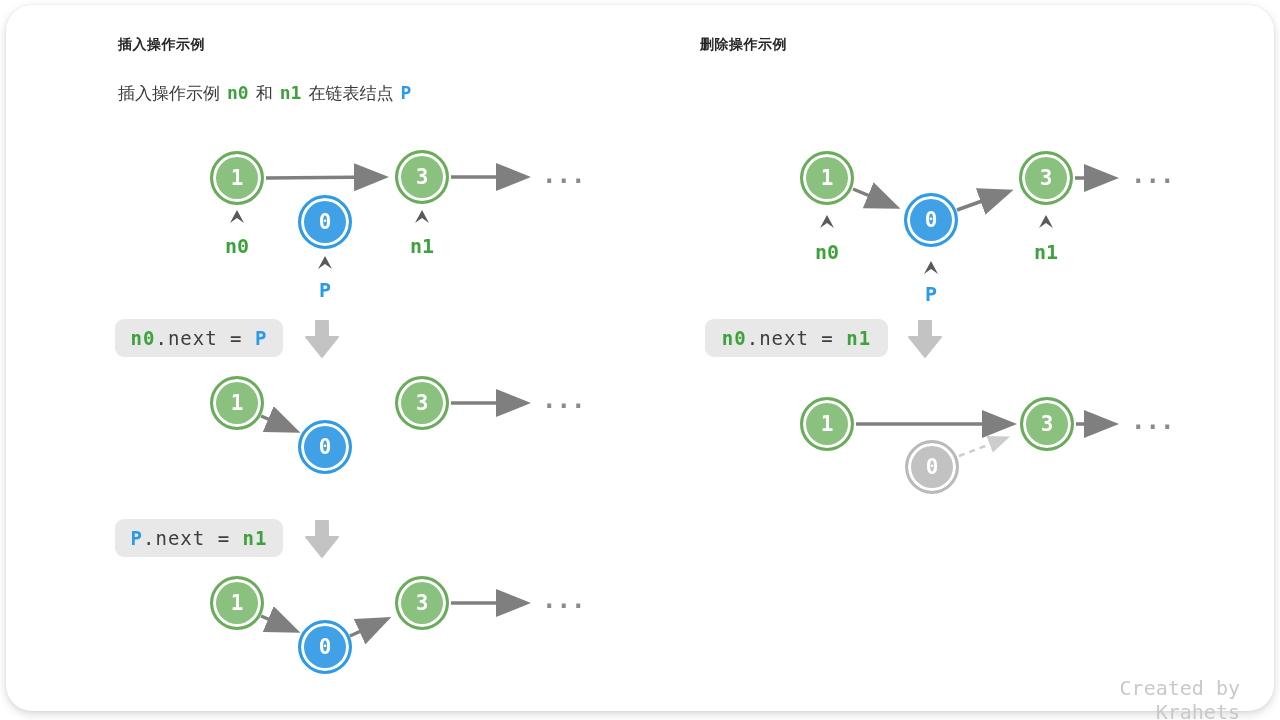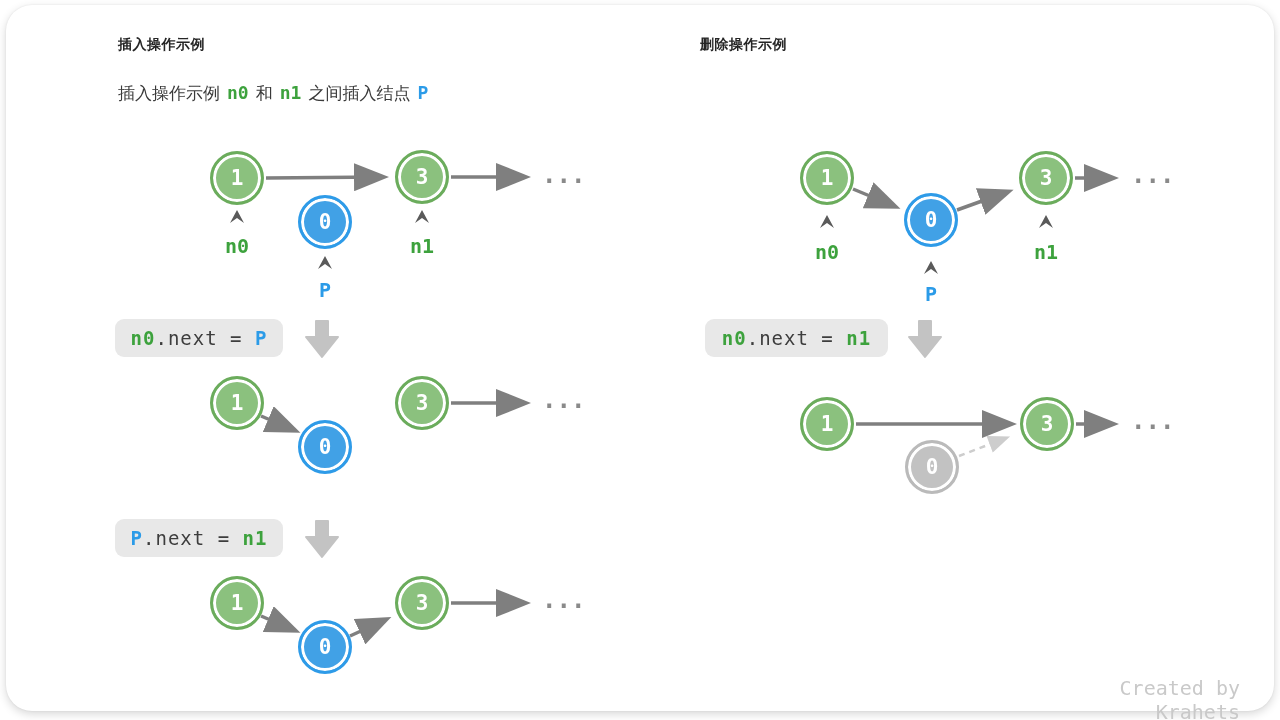--- a/index.html
+++ b/index.html
@@ -71,21 +71,21 @@
     <path d="M820,228 L827,215 L834,228 L827,223 Z" fill="#5a5a5a"></path>
     <path d="M924,274 L931,261 L938,274 L931,269 Z" fill="#5a5a5a"></path>
     <path d="M1039,228 L1046,215 L1053,228 L1046,223 Z" fill="#5a5a5a"></path>
 
     <path fill="#c3c3c3" stroke="#c3c3c3" stroke-width="2" stroke-linejoin="round" d="M316,321 L328,321 L328,337 L338,337 L322,357 L306,337 L316,337 Z"></path>
     <path fill="#c3c3c3" stroke="#c3c3c3" stroke-width="2" stroke-linejoin="round" d="M316,521 L328,521 L328,537 L338,537 L322,557 L306,537 L316,537 Z"></path>
     <path fill="#c3c3c3" stroke="#c3c3c3" stroke-width="2" stroke-linejoin="round" d="M919,321 L931,321 L931,337 L941,337 L925,357 L909,337 L919,337 Z"></path>
   </svg>
 
   <div class="panel-title" style="left:118px;top:36px">插入操作示例</div>
-  <div class="panel-sub" style="left:118px;top:82px"><span>插入操作示例</span><span class="code green-t">n0</span><span>和</span><span class="code green-t">n1</span><span>之间插入结点</span><span class="code blue-t">P</span></div>
+  <div class="panel-sub" style="left:118px;top:82px"><span>插入操作示例</span><span class="code green-t">n0</span><span>和</span><span class="code green-t">n1</span><span>在链表结点</span><span class="code blue-t">P</span></div>
 
   <div class="node green" style="left:210px;top:151px">1</div>
   <div class="node blue" style="left:298px;top:195px">0</div>
   <div class="node green" style="left:395px;top:150px">3</div>
   <div class="dots" style="left:542px;top:163px">...</div>
   <div class="plabel green-t" style="left:237px;top:234px">n0</div>
   <div class="plabel blue-t" style="left:325px;top:278px">P</div>
   <div class="plabel green-t" style="left:422px;top:234px">n1</div>
 
   <div class="codebox" style="left:115px;top:319px;width:168px"><span class="tok-g">n0</span><span>.next = </span><span class="tok-b">P</span></div>

